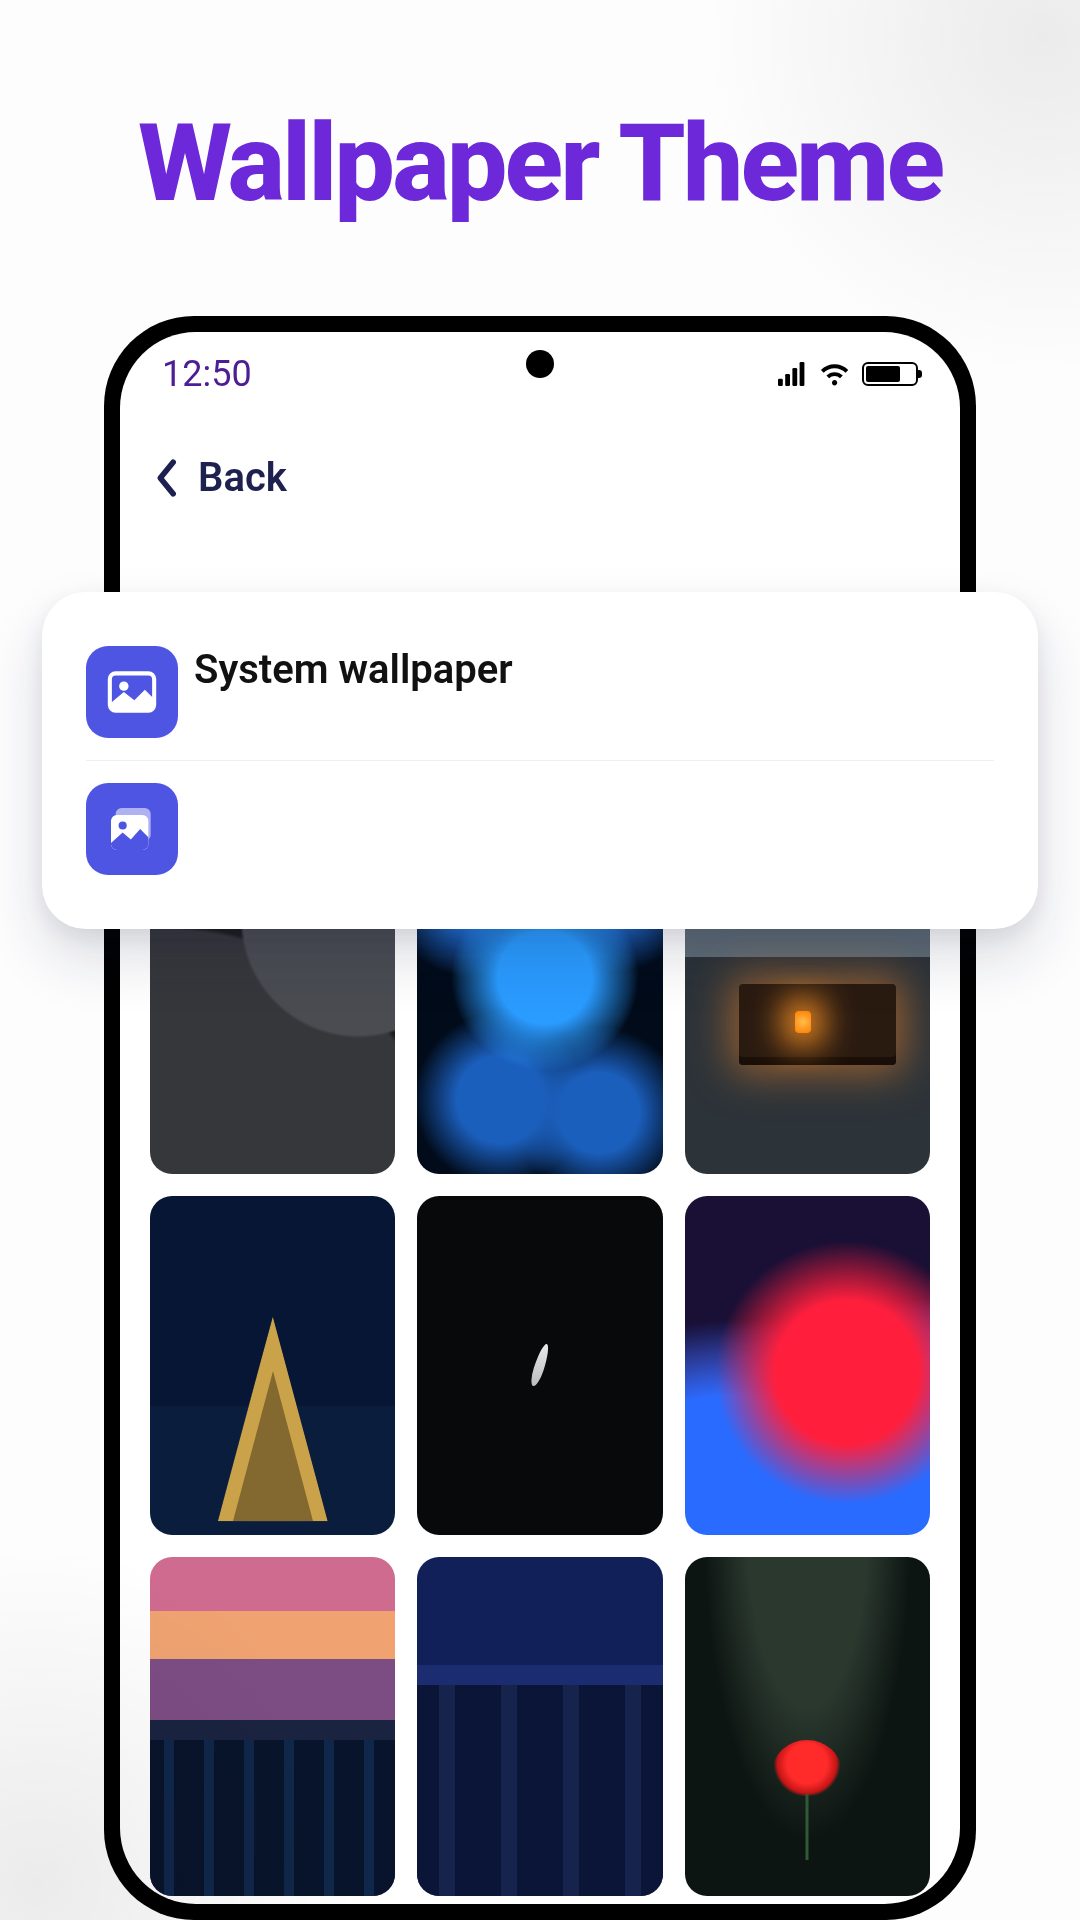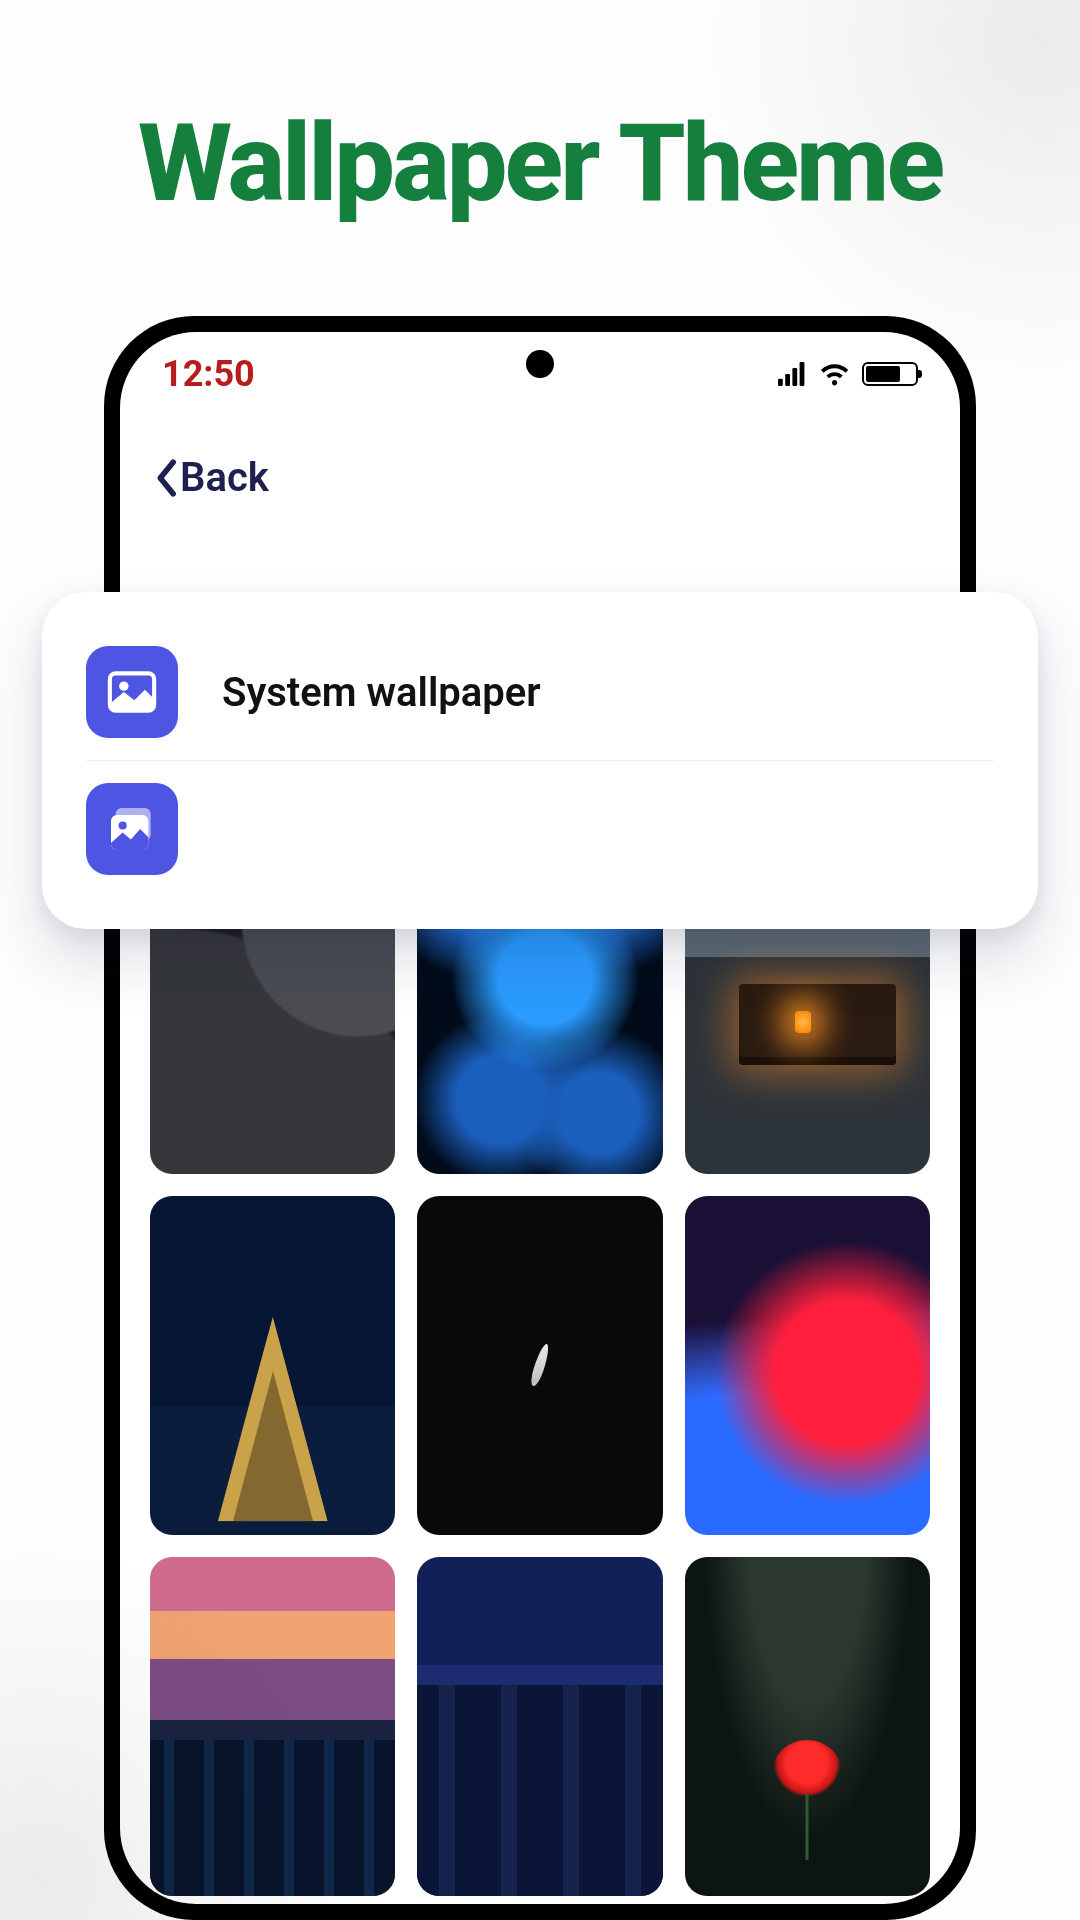--- a/index.html
+++ b/index.html
@@ -2,37 +2,37 @@
 <html><head>
   <meta charset="utf-8">
   <style>
     * { margin:0; padding:0; box-sizing:border-box; font-family:-apple-system,BlinkMacSystemFont,"Segoe UI",Roboto,Helvetica,Arial,sans-serif; }
     html,body { width:1080px; height:1920px; overflow:hidden; background:#fdfdfe; position:relative; }
 
     
     body::before,body::after{content:"";position:absolute;width:380px;height:380px;background:radial-gradient(circle at 90% 10%,rgba(0,0,0,.07),transparent 70%);top:0;right:0;pointer-events:none;}
     body::after{background:radial-gradient(circle at 10% 90%,rgba(0,0,0,.07),transparent 70%);top:auto;right:auto;bottom:0;left:0;}
 
-    .promo-title{position:absolute;top:100px;left:0;right:0;text-align:center;font-size:108px;font-weight:800;letter-spacing:-3px;color:#15803d;}
+    .promo-title{position:absolute;top:100px;left:0;right:0;text-align:center;font-size:108px;font-weight:800;letter-spacing:-3px;color:#6d28d9;}
 
     
     .frame{position:absolute;top:316px;left:104px;width:872px;height:1604px;background:#000;border-radius:90px;padding:16px;}
     .screen{width:100%;height:100%;background:#fff;border-radius:76px;overflow:hidden;position:relative;}
 
     .notch{position:absolute;top:18px;left:50%;transform:translateX(-50%);width:28px;height:28px;background:#000;border-radius:50%;}
 
     .status{display:flex;justify-content:space-between;align-items:center;padding:20px 42px 0;height:64px;}
-    .status-time{font-size:36px;font-weight:700;color:#b91c1c;}
+    .status-time{font-size:36px;font-weight:400;color:#4c1d95;}
     .status-icons{display:flex;align-items:center;gap:12px;}
     .status-icons svg,.status-icons .bat{height:24px;}
     .bat{width:56px;border:2.5px solid #000;border-radius:6px;position:relative;display:flex;align-items:center;padding:2px;}
     .bat::after{content:"";position:absolute;right:-6px;top:6px;width:4px;height:8px;background:#000;border-radius:0 3px 3px 0;}
     .bat-fill{width:70%;height:100%;background:#000;border-radius:2px;}
 
-    .nav{display:flex;align-items:center;padding:58px 32px 20px;}
+    .nav{display:flex;align-items:center;gap:18px;padding:58px 32px 20px;}
     .nav svg{width:28px;height:40px;}
     .nav-label{font-size:40px;font-weight:600;color:#1e2150;}
 
     .grid{display:grid;grid-template-columns:repeat(3,1fr);gap:22px;padding:314px 30px 0;}
     .thumb{aspect-ratio:181/250;border-radius:22px;overflow:hidden;}
 
     
     .t0{background:radial-gradient(circle at 85% 25%,#4a4c52 0 35%,transparent 36%),radial-gradient(circle at 5% 115%,#35373b 0 65%,transparent 66%),#1b1c1f;}
     .t1{background:radial-gradient(circle at 52% 42%,#2a9bff 0 20%,rgba(42,155,255,.25) 36%,transparent 40%),radial-gradient(circle at 22% 18%,#1f6bd0 0 10%,transparent 24%),radial-gradient(circle at 80% 16%,#1f6bd0 0 10%,transparent 24%),radial-gradient(circle at 34% 78%,#1b5fbd 0 14%,transparent 28%),radial-gradient(circle at 74% 82%,#1b5fbd 0 12%,transparent 26%),#010b1a;}
     .t2{background:linear-gradient(180deg,#8a99a8 0 22%,#5d6b75 22% 36%,#2c3339 36% 100%);position:relative;}
@@ -47,21 +47,21 @@
     .t6{background:linear-gradient(180deg,#cf6b8f 0 16%,#f0a371 16% 30%,#7c4d83 30% 48%,#1a2340 48% 100%);position:relative;}
     .t6::after{content:"";position:absolute;bottom:0;left:0;right:0;height:46%;background:repeating-linear-gradient(90deg,#08142b 0 14px,#0f274a 14px 24px,#08142b 24px 40px),linear-gradient(0deg,rgba(255,60,180,.25),transparent 60%);}
     .t7{background:linear-gradient(180deg,#12205a 0 32%,#1b2c70 32% 100%);position:relative;}
     .t7::after{content:"";position:absolute;bottom:0;left:0;right:0;height:62%;background:repeating-linear-gradient(90deg,#0a1538 0 22px,#16244d 22px 38px,#0a1538 38px 62px);}
     .t8{background:radial-gradient(ellipse at 50% -10%,#2a382e 0 35%,#0d1512 60% 100%);position:relative;}
     .t8::before{content:"";position:absolute;left:50%;top:54%;transform:translateX(-50%);width:70px;height:56px;background:radial-gradient(circle at 50% 42%,#ff2b2b 0 42%,#c51515 62%,transparent 70%);border-radius:50% 50% 48% 48%/58% 58% 42% 42%;}
     .t8::after{content:"";position:absolute;left:50%;top:70%;width:3px;height:66px;background:#2f5a36;transform:translateX(-50%);}
 
     
     .card{position:absolute;top:592px;left:42px;right:42px;background:#fff;border-radius:44px;padding:32px 44px;box-shadow:0 30px 60px rgba(20,25,60,.14),0 8px 20px rgba(20,25,60,.08);}
-    .opt{display:flex;align-items:center;gap:44px;padding:22px 0;}
+    .opt{display:flex;gap:16px;padding:22px 0;}
     .opt+.opt{border-top:1.5px solid #eee;}
     .opt-icon{width:92px;height:92px;background:#4f55e3;border-radius:22px;display:flex;align-items:center;justify-content:center;}
     .opt-icon svg{width:56px;height:56px;}
     .opt-label{font-size:40px;font-weight:600;color:#111;}
   </style>
 </head>
 <body>
 
 <div class="promo-title">Wallpaper Theme</div>
 

